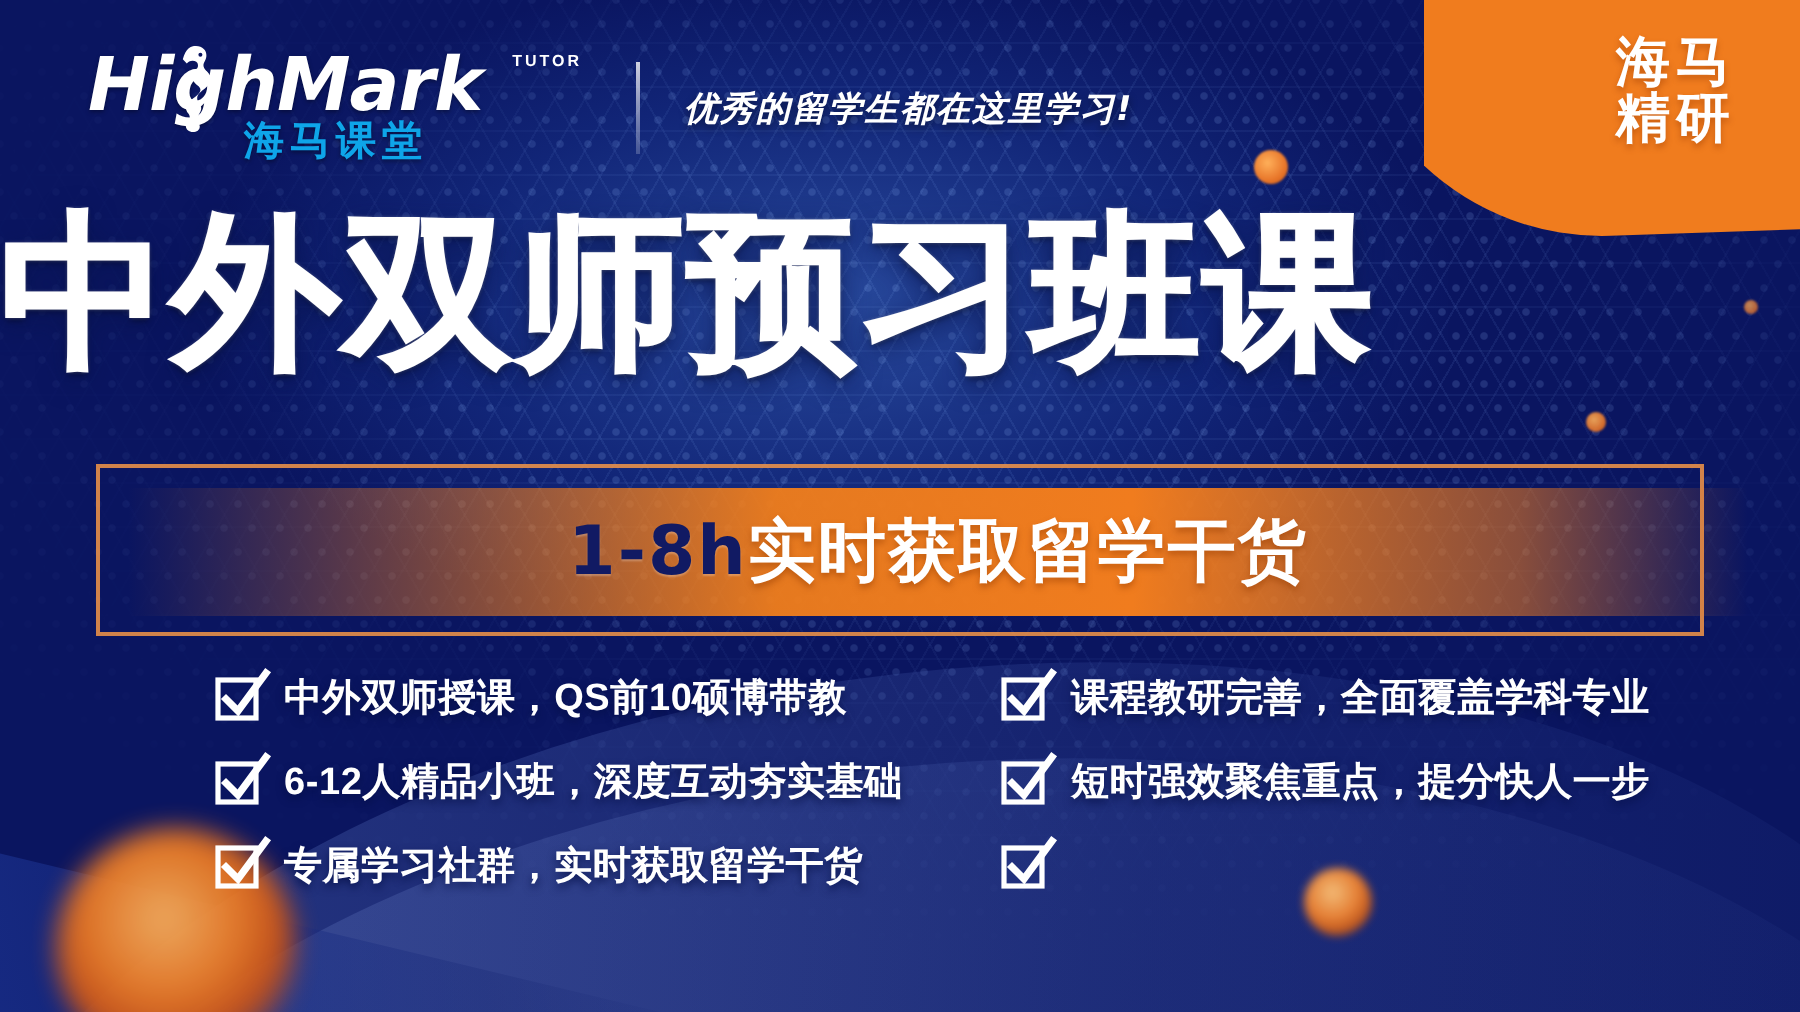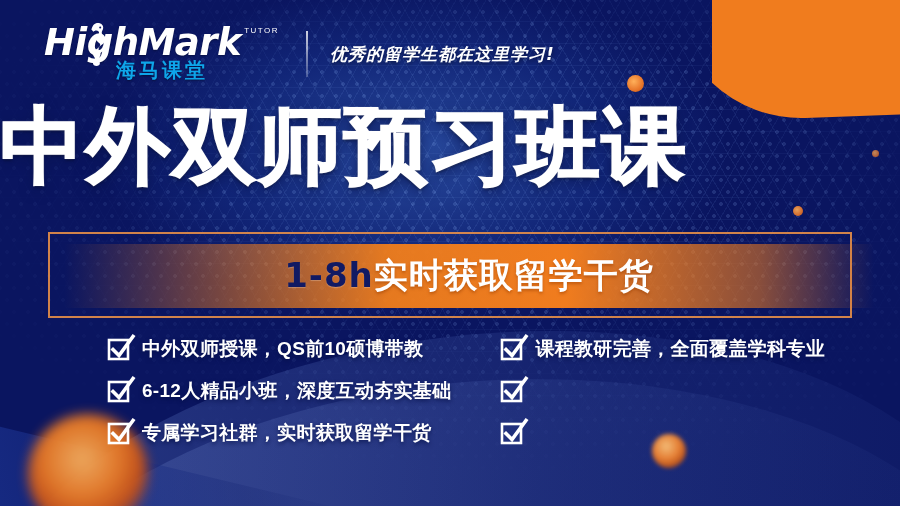--- a/index.html
+++ b/index.html
@@ -61,22 +61,22 @@
     background:linear-gradient(75deg, rgba(26,48,140,.75), rgba(18,34,112,.25) 70%, rgba(0,0,0,0));
     clip-path:polygon(0 28%,100% 100%,0 100%);}
 
   
   .header{position:absolute;left:44px;top:24px;display:flex;align-items:center;gap:0;z-index:6;}
   .logo{display:flex;flex-direction:column;align-items:center;position:relative;}
   .logo-top{display:flex;align-items:flex-start;position:relative;}
   .logo-word{font-size:37px;font-weight:800;color:#fff;letter-spacing:-.5px;
     font-style:italic;line-height:1;text-shadow:0 1px 2px rgba(0,0,0,.35);
     font-family:"DejaVu Sans","Liberation Sans",sans-serif;}
-  .logo-tutor{font-size:8px;font-weight:400;color:#fff;background:transparent;
-    letter-spacing:1.5px;margin-left:2px;margin-top:1px;
+  .logo-tutor{font-size:8px;font-weight:700;color:#fff;background:transparent;
+    letter-spacing:1.5px;margin-left:14px;margin-top:1px;
     border:1px solid rgba(255,255,255,.0);text-align:center;}
   .seahorse{position:absolute;left:43px;top:-3px;width:22px;height:46px;z-index:3;}
   .logo-cn{font-size:20px;font-weight:800;color:#0ea5e9;letter-spacing:3px;margin-top:-4px;
     text-shadow:0 1px 2px rgba(0,0,0,.4);}
   .divider{width:2px;height:46px;background:linear-gradient(#fff,rgba(255,255,255,.25));
     margin:0 22px 0 26px;opacity:.8;}
   .tagline{font-size:17px;font-weight:700;color:#fff;font-style:italic;letter-spacing:1px;
     text-shadow:0 2px 4px rgba(0,0,0,.45);font-family:"DejaVu Sans","Liberation Sans",sans-serif;}
 
   .badge{position:absolute;right:32px;top:18px;z-index:7;text-align:center;line-height:1.02;}
@@ -143,20 +143,24 @@
           <path d="M11 2c3.2 0 5.4 2.2 5.2 5-.2 2.4-1.8 3.4-1.4 5.2.5 2.2 3 2.6 3.4 5.6.4 3-1.6 4.6-3.4 6-1.9 1.5-3.3 2.6-3.2 4.6.1 2.1 2 2.6 2 4.6 0 2.4-2 3.6-2 5.6 0 1.5 1.3 2.2 1.3 3.6 0 1.8-1.6 2.8-3.4 2.8-2 0-3.6-1.3-3.6-3 0-2.3 2-2.7 2-4.4 0-1.8-1.9-2.4-1.9-4.6 0-3 2.9-4.1 5-5.9 1.4-1.2 2.4-2.2 2.2-3.5-.2-1.6-2.3-2.1-3.3-3.9-1-1.8-.4-3.6.6-5 .9-1.2 1.6-2 1.5-3.2-.1-1.4-1.3-2.1-2.7-2.1-1.3 0-2.3.6-2.9 1.4l-2-2.2C6 3.1 8.2 2 11 2z" fill="#fff"></path>
           <circle cx="13.2" cy="6.4" r="1" fill="#0b1560"></circle>
         </svg>
       </div>
       <span class="logo-cn">海马课堂</span>
     </div>
     <div class="divider"></div>
     <span class="tagline">优秀的留学生都在这里学习!</span>
   </div>
 
+  <div class="badge">
+    <span>海马</span>
+    <span>精研</span>
+  </div>
 
   <div class="title">中外双师预习班课</div>
 
   <div class="frame">
     <div class="strip">
       <div class="strip-text">
         <span class="strip-num">1-8h</span><span class="strip-rest">实时获取留学干货</span>
       </div>
     </div>
   </div>
@@ -189,20 +193,21 @@
         </span>
       <span class="feat-text">6-12人精品小班，深度互动夯实基础</span>
     </div>
     <div class="feat col-r">
       <span class="cbx">
           <svg viewBox="0 0 31 31">
             <rect x="4" y="8" width="19" height="19" fill="none" stroke="#fff" stroke-width="2.6"></rect>
             <path d="M8 17.5l6 6L28 4.5" fill="none" stroke="#fff" stroke-width="3.6" stroke-linecap="square"></path>
           </svg>
         </span>
+      <span class="feat-text">短时强效聚焦重点，提分快人一步</span>
     </div>
     <div class="feat col-l">
       <span class="cbx">
           <svg viewBox="0 0 31 31">
             <rect x="4" y="8" width="19" height="19" fill="none" stroke="#fff" stroke-width="2.6"></rect>
             <path d="M8 17.5l6 6L28 4.5" fill="none" stroke="#fff" stroke-width="3.6" stroke-linecap="square"></path>
           </svg>
         </span>
       <span class="feat-text">专属学习社群，实时获取留学干货</span>
     </div>

